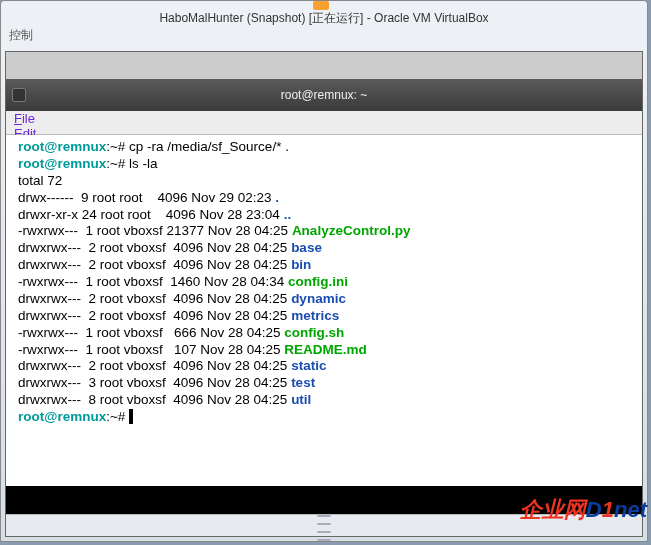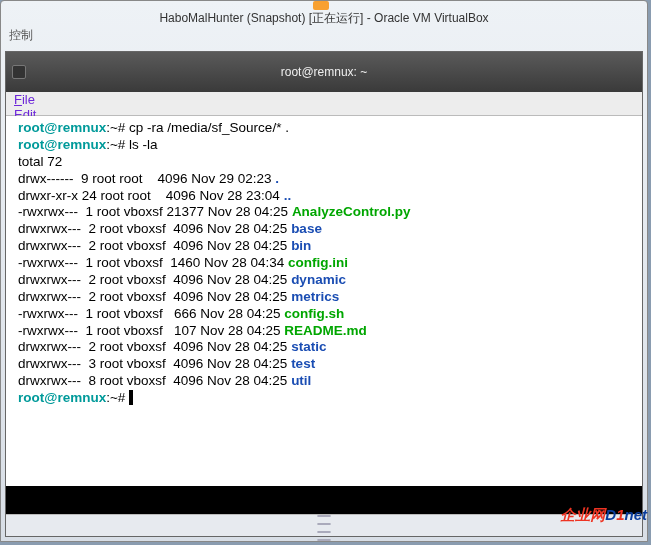--- a/index.html
+++ b/index.html
@@ -46,28 +46,29 @@
     }
     .inner-window {
       flex: 1;
       margin: 2px 4px 4px 4px;
       background: #ccc;
       border: 1px solid #666;
       display: flex;
       flex-direction: column;
     }
     .inner-titlebar {
-      height: 40px;
+      height: 32px;
       background: linear-gradient(#5a5a5a, #3a3a3a);
       color: #eee;
       display: flex;
       align-items: center;
       justify-content: center;
       font-size: 12px;
       position: relative;
+      margin-top: 27px;
     }
     .inner-titlebar .title-icon {
       position: absolute;
       left: 6px;
       width: 14px;
       height: 14px;
       background: #333;
       border: 1px solid #777;
       border-radius: 2px;
     }
@@ -120,21 +121,21 @@
       width: 14px;
       height: 14px;
       background: #cfd6de;
       border: 1px solid #aab;
       border-radius: 2px;
     }
     .watermark {
       position: absolute;
       right: 4px;
       bottom: 20px;
-      font-size: 15px;
+      font-size: 22px;
       font-weight: bold;
       color: #fff;
       -webkit-text-stroke: 1px #3a65c4;
       font-style: italic;
       pointer-events: none;
     }
     .watermark .red { color: #e32; -webkit-text-stroke: 0; font-weight: 900; }
     .watermark .blue2 { color: #0a3d9c; -webkit-text-stroke: 0; }
   </style>
 </head>

